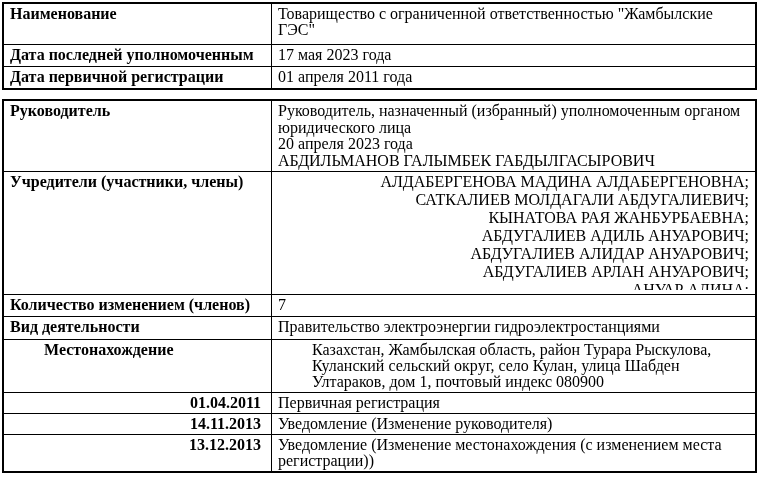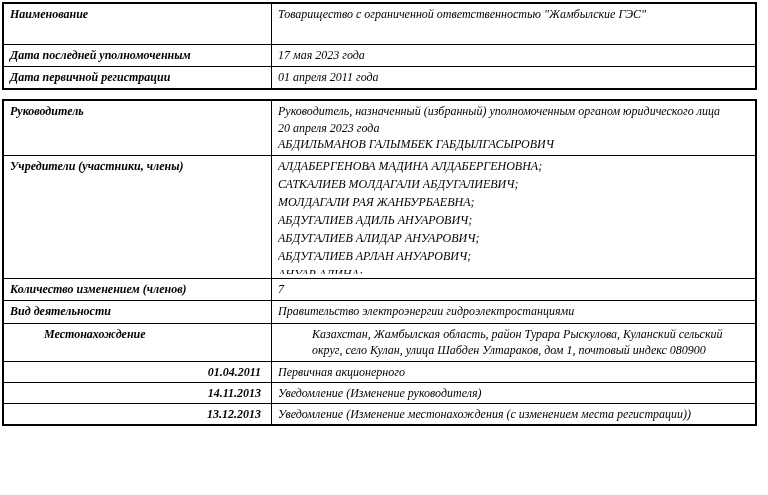--- a/index.html
+++ b/index.html
@@ -22,25 +22,24 @@
     table-layout: fixed;
   }
   table.reg, table.reg td {
     border: 1px solid #000000;
   }
   table.reg {
     border-width: 2px;
   }
   td {
     vertical-align: top;
-    font-size: 12px;
+    font-size: 16px;
     line-height: 16px;
     padding: 2px 6px 2px 6px;
     overflow: hidden;
-    font-style: italic;
   }
   td.label {
     font-weight: bold;
     width: 255px;
   }
   td.value {
     font-weight: normal;
   }
   .gap {
     height: 9px;
@@ -50,20 +49,21 @@
   }
   .founders-cell {
     padding: 1px 6px 0 6px;
   }
   .founders-list {
     height: 117px;
     overflow: hidden;
   }
   .founders-list div {
     line-height: 18px;
+    text-align: right;
   }
   td.date {
     font-weight: bold;
     text-align: right;
     padding-right: 10px;
   }
   .tall40  { height: 36px; }
   .tall47  { height: 43px; }
   .tall21  { height: 17px; }
   .tall50  { height: 46px; }
@@ -105,21 +105,21 @@
           <div>АБДИЛЬМАНОВ ГАЛЫМБЕК ГАБДЫЛГАСЫРОВИЧ</div>
         </div>
       </td>
     </tr>
     <tr>
       <td class="label tall118">Учредители (участники, члены)</td>
       <td class="value tall118 founders-cell">
         <div class="founders-list">
           <div>АЛДАБЕРГЕНОВА МАДИНА АЛДАБЕРГЕНОВНА;</div>
           <div>САТКАЛИЕВ МОЛДАГАЛИ АБДУГАЛИЕВИЧ;</div>
-          <div>МОЛДАГАЛИ РАЯ ЖАНБУРБАЕВНА;</div>
+          <div>КЫНАТОВА РАЯ ЖАНБУРБАЕВНА;</div>
           <div>АБДУГАЛИЕВ АДИЛЬ АНУАРОВИЧ;</div>
           <div>АБДУГАЛИЕВ АЛИДАР АНУАРОВИЧ;</div>
           <div>АБДУГАЛИЕВ АРЛАН АНУАРОВИЧ;</div>
           <div>АНУАР АЛИНА;</div>
         </div>
       </td>
     </tr>
     <tr>
       <td class="label tall21">Количество изменением (членов)</td>
       <td class="value tall21">7</td>
@@ -127,21 +127,21 @@
     <tr>
       <td class="label tall22">Вид деятельности</td>
       <td class="value tall22">Правительство электроэнергии гидроэлектростанциями</td>
     </tr>
     <tr>
       <td class="label tall37">Местонахождение</td>
       <td class="value tall37">Казахстан, Жамбылская область, район Турара Рыскулова, Куланский сельский округ, село Кулан, улица Шабден Ултараков, дом 1, почтовый индекс 080900</td>
     </tr>
     <tr>
       <td class="date tall20">01.04.2011</td>
-      <td class="value tall20">Первичная акционерного</td>
+      <td class="value tall20">Первичная регистрация</td>
     </tr>
     <tr>
       <td class="date tall20">14.11.2013</td>
       <td class="value tall20">Уведомление (Изменение руководителя)</td>
     </tr>
     <tr>
       <td class="date tall20">13.12.2013</td>
       <td class="value tall20">Уведомление (Изменение местонахождения (с изменением места регистрации))</td>
     </tr>
 

